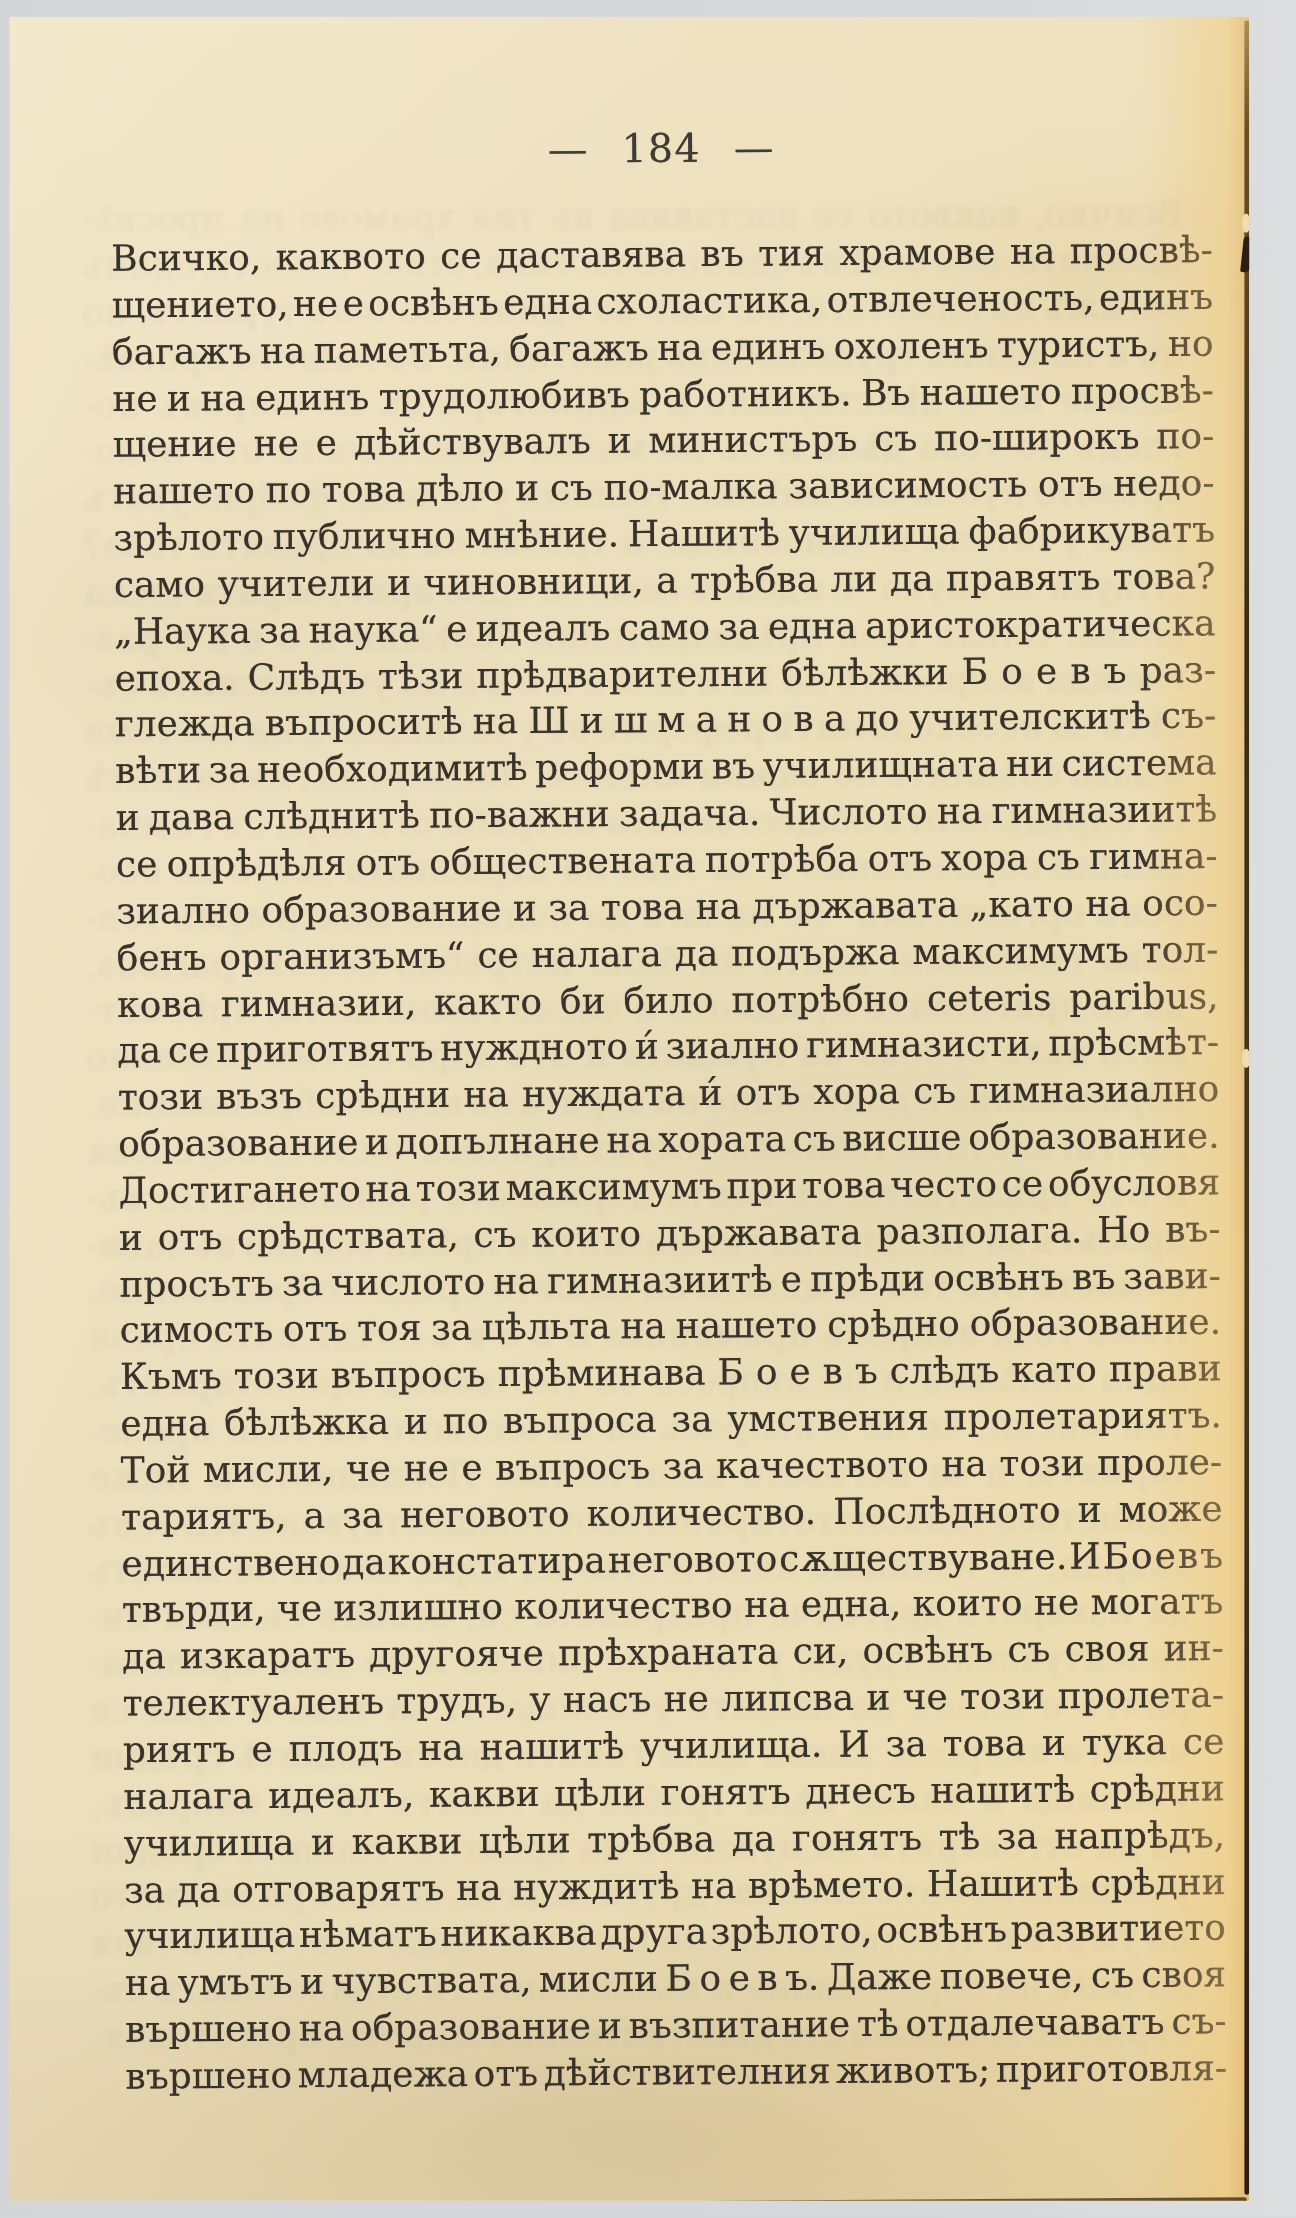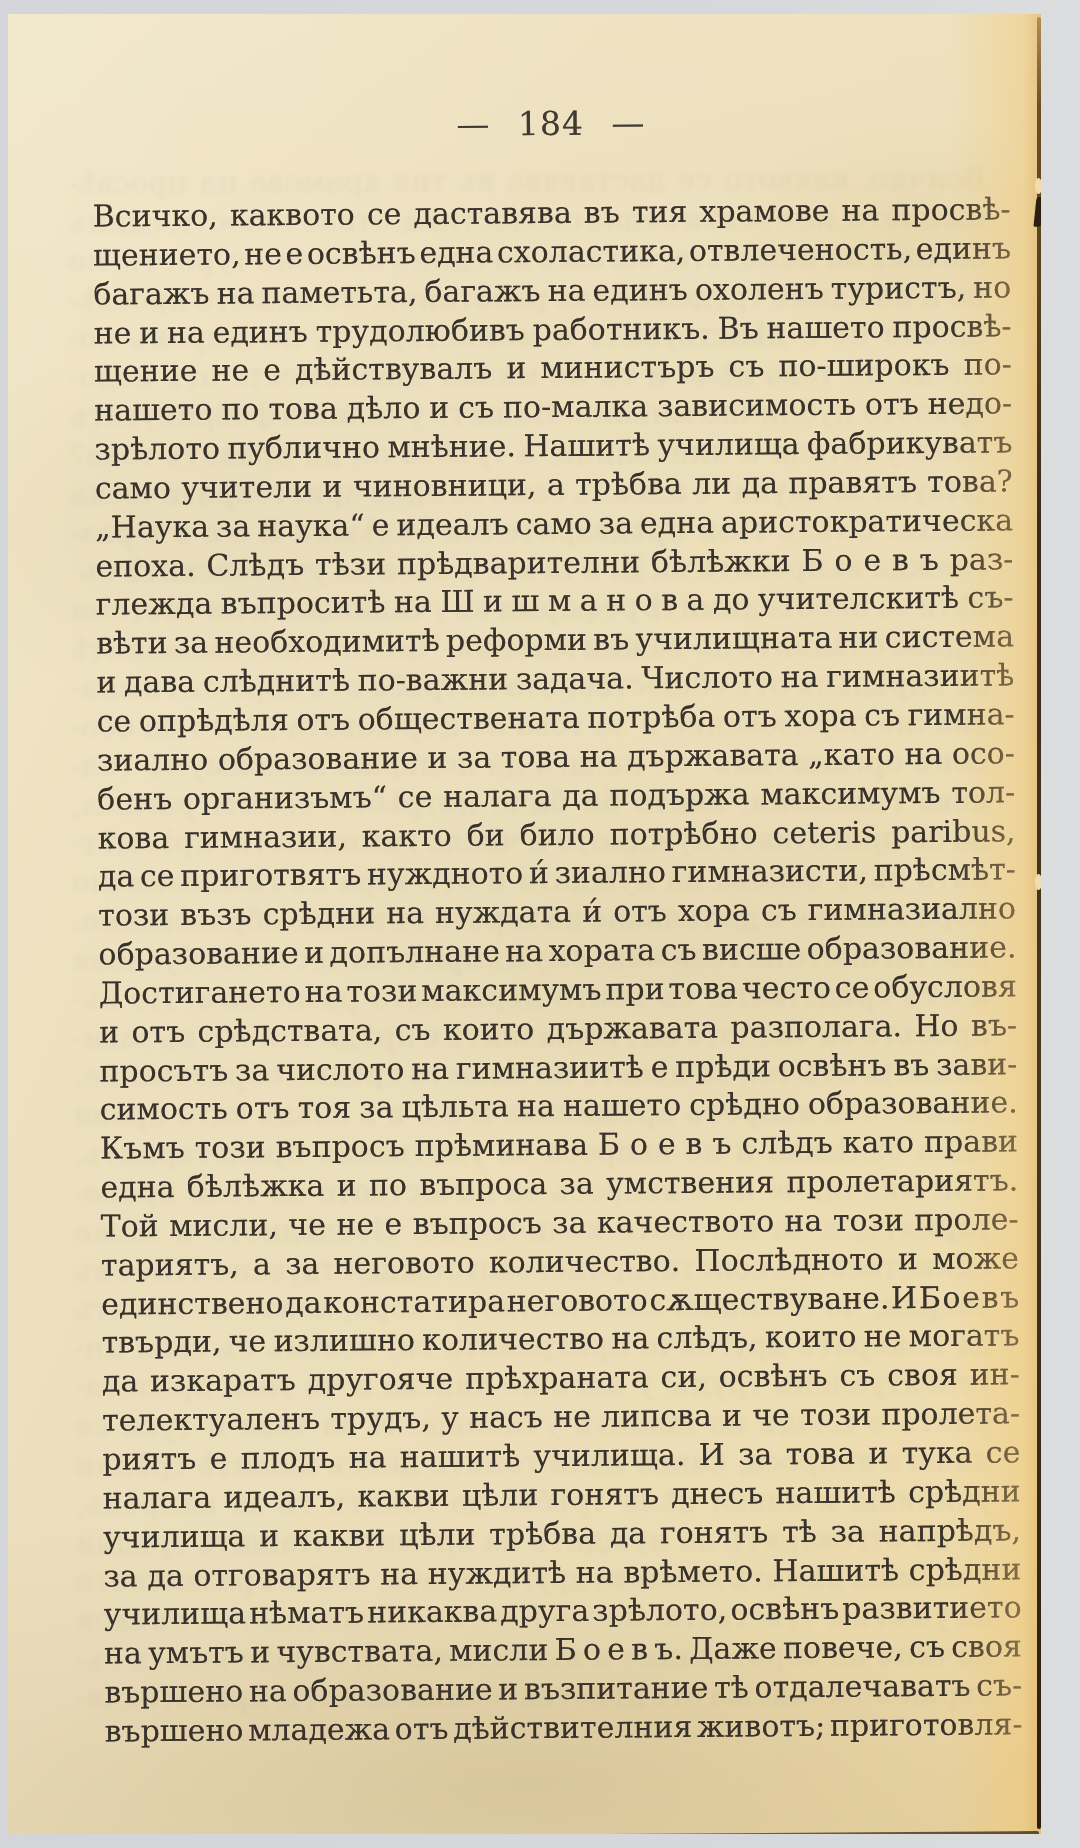--- a/index.html
+++ b/index.html
@@ -166,21 +166,21 @@
           <div class="line"><span>образование</span><span>и</span><span>допълнане</span><span>на</span><span>хората</span><span>съ</span><span>висше</span><span>образование.</span></div>
           <div class="line"><span>Достигането</span><span>на</span><span>този</span><span>максимумъ</span><span>при</span><span>това</span><span>често</span><span>се</span><span>обусловя</span></div>
           <div class="line"><span>и</span><span>отъ</span><span>срѣдствата,</span><span>съ</span><span>които</span><span>държавата</span><span>разполага.</span><span>Но</span><span>въ-</span></div>
           <div class="line"><span>просътъ</span><span>за</span><span>числото</span><span>на</span><span>гимназиитѣ</span><span>е</span><span>прѣди</span><span>освѣнъ</span><span>въ</span><span>зави-</span></div>
           <div class="line"><span>симость</span><span>отъ</span><span>тоя</span><span>за</span><span>цѣльта</span><span>на</span><span>нашето</span><span>срѣдно</span><span>образование.</span></div>
           <div class="line"><span>Къмъ</span><span>този</span><span>въпросъ</span><span>прѣминава</span><span>Б</span><span>о</span><span>е</span><span>в</span><span>ъ</span><span>слѣдъ</span><span>като</span><span>прави</span></div>
           <div class="line"><span>една</span><span>бѣлѣжка</span><span>и</span><span>по</span><span>въпроса</span><span>за</span><span>умствения</span><span>пролетариятъ.</span></div>
           <div class="line"><span>Той</span><span>мисли,</span><span>че</span><span>не</span><span>е</span><span>въпросъ</span><span>за</span><span>качеството</span><span>на</span><span>този</span><span>проле-</span></div>
           <div class="line"><span>тариятъ,</span><span>а</span><span>за</span><span>неговото</span><span>количество.</span><span>Послѣдното</span><span>и</span><span>може</span></div>
           <div class="line"><span>единствено</span><span>да</span><span>констатира</span><span>неговото</span><span>сѫществуване.</span><span>И</span><span>Б</span><span>о</span><span>е</span><span>в</span><span>ъ</span></div>
-          <div class="line"><span>твърди,</span><span>че</span><span>излишно</span><span>количество</span><span>на</span><span>слѣдъ,</span><span>които</span><span>не</span><span>могатъ</span></div>
+          <div class="line"><span>твърди,</span><span>че</span><span>излишно</span><span>количество</span><span>на</span><span>една,</span><span>които</span><span>не</span><span>могатъ</span></div>
           <div class="line"><span>да</span><span>изкаратъ</span><span>другояче</span><span>прѣхраната</span><span>си,</span><span>освѣнъ</span><span>съ</span><span>своя</span><span>ин-</span></div>
           <div class="line"><span>телектуаленъ</span><span>трудъ,</span><span>у</span><span>насъ</span><span>не</span><span>липсва</span><span>и</span><span>че</span><span>този</span><span>пролета-</span></div>
           <div class="line"><span>риятъ</span><span>е</span><span>плодъ</span><span>на</span><span>нашитѣ</span><span>училища.</span><span>И</span><span>за</span><span>това</span><span>и</span><span>тука</span><span>се</span></div>
           <div class="line"><span>налага</span><span>идеалъ,</span><span>какви</span><span>цѣли</span><span>гонятъ</span><span>днесъ</span><span>нашитѣ</span><span>срѣдни</span></div>
           <div class="line"><span>училища</span><span>и</span><span>какви</span><span>цѣли</span><span>трѣбва</span><span>да</span><span>гонятъ</span><span>тѣ</span><span>за</span><span>напрѣдъ,</span></div>
           <div class="line"><span>за</span><span>да</span><span>отговарятъ</span><span>на</span><span>нуждитѣ</span><span>на</span><span>врѣмето.</span><span>Нашитѣ</span><span>срѣдни</span></div>
           <div class="line"><span>училища</span><span>нѣматъ</span><span>никаква</span><span>друга</span><span>зрѣлото,</span><span>освѣнъ</span><span>развитието</span></div>
           <div class="line"><span>на</span><span>умътъ</span><span>и</span><span>чувствата,</span><span>мисли</span><span>Б</span><span>о</span><span>е</span><span>в</span><span>ъ.</span><span>Даже</span><span>повече,</span><span>съ</span><span>своя</span></div>
           <div class="line"><span>вършено</span><span>на</span><span>образование</span><span>и</span><span>възпитание</span><span>тѣ</span><span>отдалечаватъ</span><span>съ-</span></div>
           <div class="line"><span>вършено</span><span>младежа</span><span>отъ</span><span>дѣйствителния</span><span>животъ;</span><span>приготовля-</span></div>

